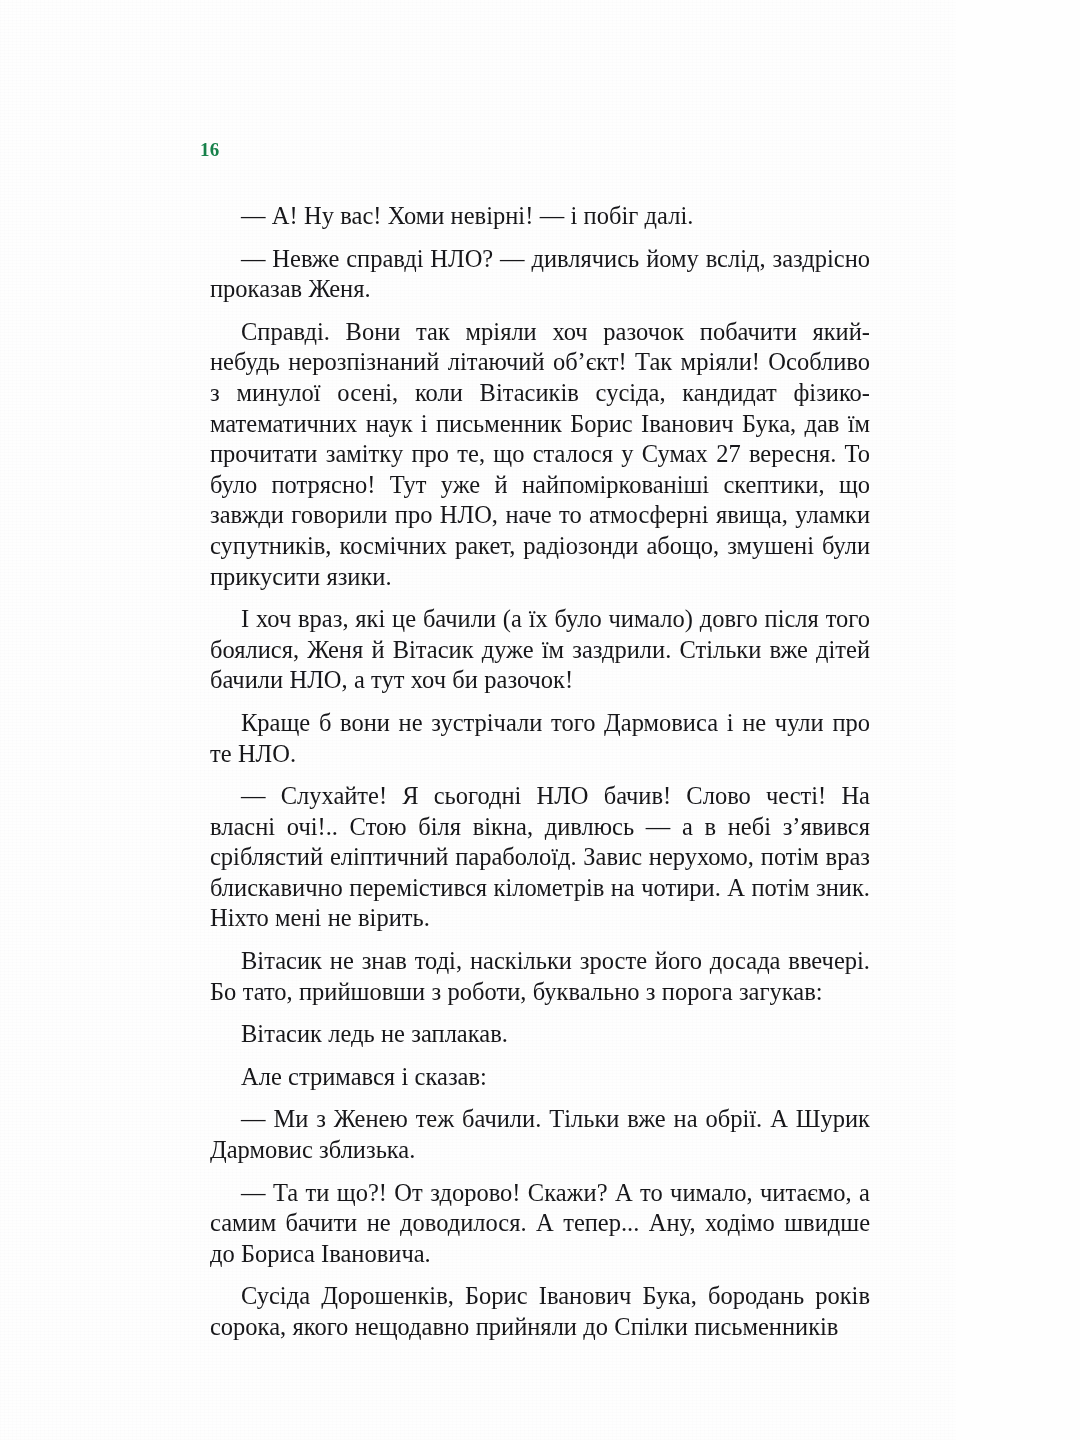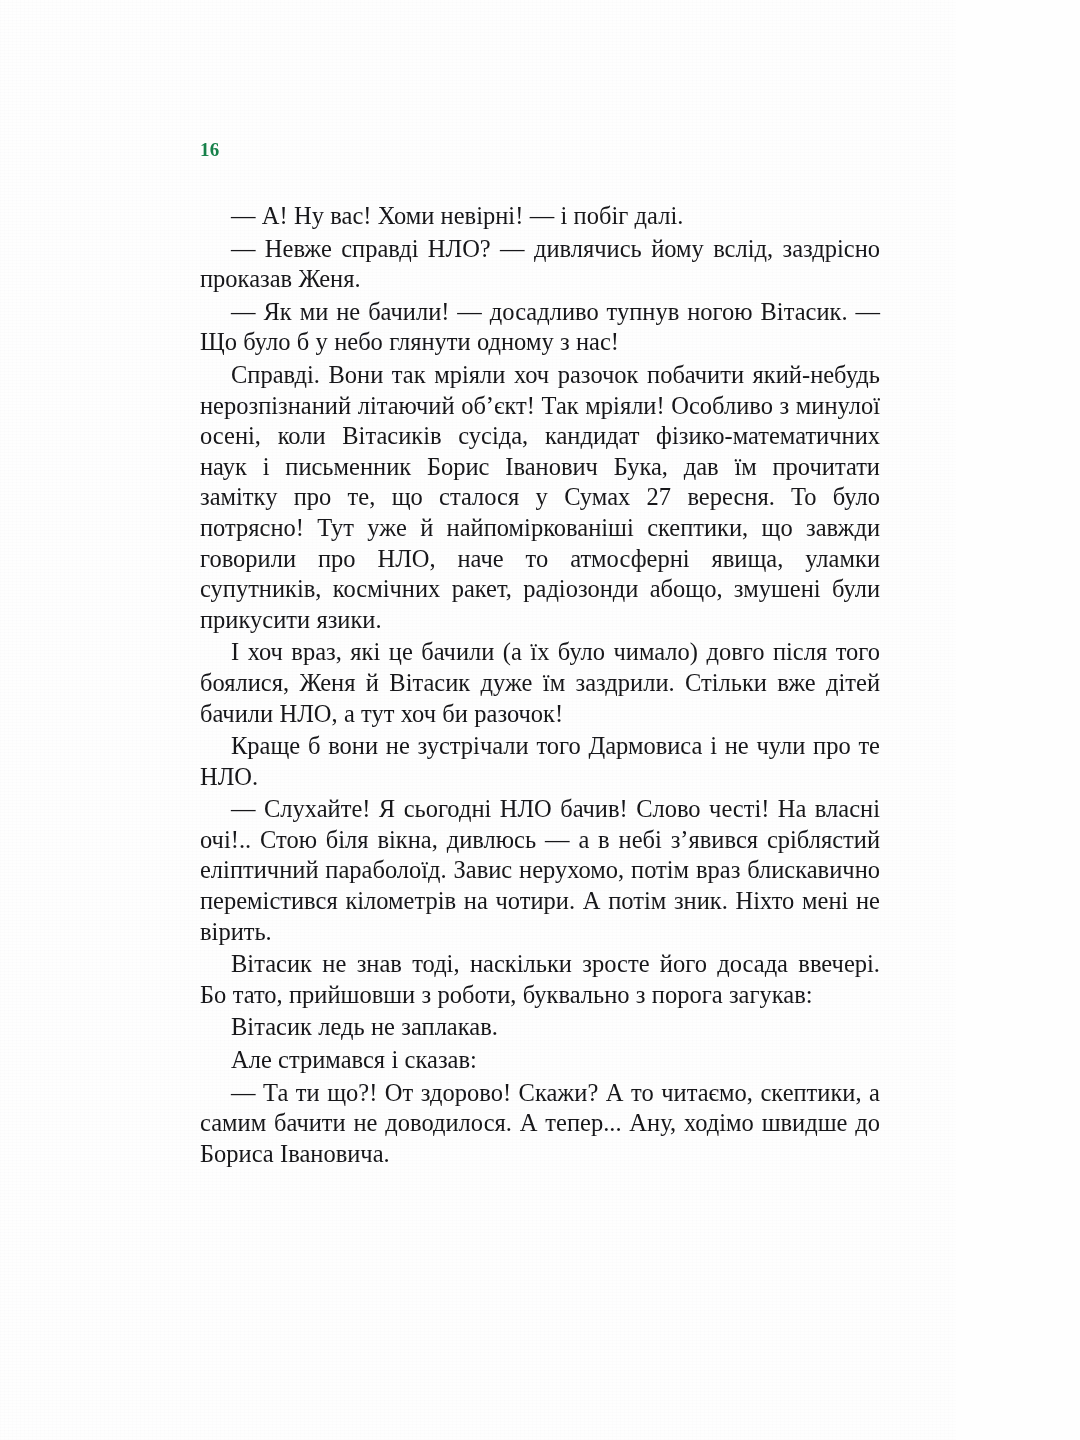--- a/index.html
+++ b/index.html
@@ -41,21 +41,21 @@
   .folio {
     font-size: 19px;
     font-weight: bold;
     color: #17814a;
     line-height: 1;
     margin: 0 0 42px 2px;
     letter-spacing: 0.3px;
   }
 
   p.para {
-    margin: 2px;
+    margin: 12px;
     font-size: 24.5px;
     line-height: 30.6px;
     color: #17171a;
     text-align: justify;
     text-indent: 31px;
     hyphens: manual;
     word-spacing: 0.2px;
   }
 </style>
 </head>
@@ -63,24 +63,25 @@
 
 <div class="page">
   <div class="paper-texture"></div>
 
   <div class="text-block">
 
     <div class="folio">16</div>
 
     <p class="para">— А! Ну вас! Хоми невірні! — і побіг далі.</p>
     <p class="para">— Невже справді НЛО? — дивлячись йому вслід, заздрісно проказав Женя.</p>
-    <p class="para">— Як ми не бачили! — досадливо тупнув ногою Вітасик. — Що було б у небо глянути одному з нас!</p>
     <p class="para">Справді. Вони так мріяли хоч разочок побачити який-небудь нерозпізнаний літаючий об’єкт! Так мріяли! Особливо з минулої осені, коли Вітасиків сусіда, кандидат фізико-математичних наук і письменник Борис Іванович Бука, дав їм прочитати замітку про те, що сталося у Сумах 27 вересня. То було потрясно! Тут уже й найпоміркованіші скептики, що завжди говорили про НЛО, наче то атмосферні явища, уламки супутників, космічних ракет, радіозонди абощо, змушені були прикусити язики.</p>
     <p class="para">І хоч враз, які це бачили (а їх було чимало) довго після того боялися, Женя й Вітасик дуже їм заздрили. Стільки вже дітей бачили НЛО, а тут хоч би разочок!</p>
     <p class="para">Краще б вони не зустрічали того Дармовиса і не чули про те НЛО.</p>
     <p class="para">— Слухайте! Я сьогодні НЛО бачив! Слово честі! На власні очі!.. Стою біля вікна, дивлюсь — а в небі з’явився сріблястий еліптичний параболоїд. Завис нерухомо, потім враз блискавично перемістився кілометрів на чотири. А потім зник. Ніхто мені не вірить.</p>
     <p class="para">Вітасик не знав тоді, наскільки зросте його досада ввечері. Бо тато, прийшовши з роботи, буквально з порога загукав:</p>
     <p class="para">Вітасик ледь не заплакав.</p>
     <p class="para">Але стримався і сказав:</p>
-    <p class="para">— Та ти що?! От здорово! Скажи? А то читаємо, скептики, а самим бачити не доводилося. А тепер... Ану, ходімо швидше до Бориса Івановича.</p>
+    <p class="para">— Ми з Женею теж бачили. Тільки вже на обрії. А Шурик Дармовис зблизька.</p>
+    <p class="para">— Та ти що?! От здорово! Скажи? А то чимало, читаємо, а самим бачити не доводилося. А тепер... Ану, ходімо швидше до Бориса Івановича.</p>
+    <p class="para">Сусіда Дорошенків, Борис Іванович Бука, бородань років сорока, якого нещодавно прийняли до Спілки письменників</p>
 
   </div>
 </div>
 
 </body></html>

